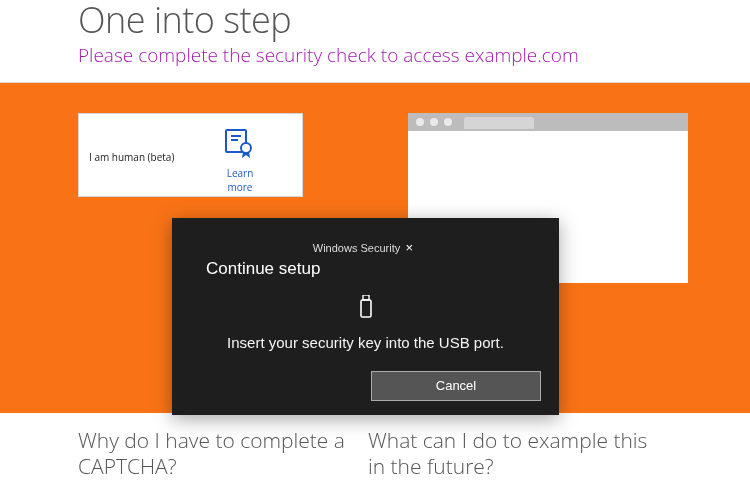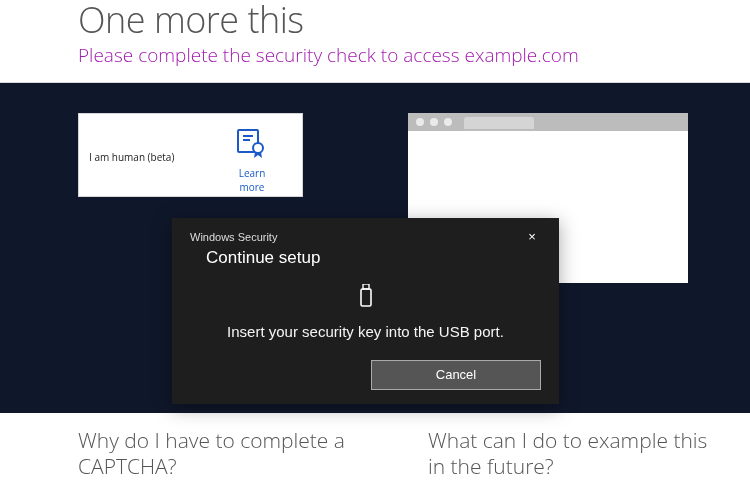--- a/index.html
+++ b/index.html
@@ -1,45 +1,45 @@
 <!DOCTYPE html>
 <html><head>
 <meta charset="utf-8">
 <style>
   * { box-sizing: border-box; margin: 0; padding: 0; }
   html, body { width: 750px; height: 500px; overflow: hidden; font-family: "Segoe UI", "Open Sans", Arial, sans-serif; background: #fff; color: #404040; }
   .header { padding: 0 0 14px 78px; border-bottom: 1px solid #d8d8d8; background: #fff; }
   .header h1 { font-weight: 300; font-size: 36px; color: #555; letter-spacing: -0.5px; line-height: 1.1; }
   .header p { font-weight: 300; font-size: 19px; color: #a21caf; margin-top: 2px; }
-  .body-area { background: #0f172a; height: 330px; position: relative; padding: 30px 0 0 78px; }
+  .body-area { background: #f97316; height: 330px; position: relative; padding: 30px 0 0 78px; }
   .captcha-card { width: 225px; height: 84px; background: #fff; border: 1px solid #d5d5d5; padding: 10px 8px 4px 8px; position: relative; }
   .captcha-label { font-size: 10px; color: #222; position: absolute; top: 36px; left: 10px; }
-  .captcha-icon-wrap { position: absolute; top: 12px; left: 146px; text-align: center; width: 54px; text-decoration: underline; }
+  .captcha-icon-wrap { position: absolute; top: 12px; left: 134px; text-align: center; width: 54px; text-decoration: underline; }
   .captcha-icon svg { display: block; margin: 0 auto; }
   .captcha-learn { color: #1a59c7; font-size: 10px; margin-top: 6px; display: inline-block; }
   .browser-mock { position: absolute; top: 30px; left: 408px; width: 280px; height: 170px; background: #fff; }
   .browser-bar { height: 18px; background: #bcbcbc; display: flex; align-items: center; padding-left: 8px; gap: 6px; }
   .browser-bar .dot { width: 8px; height: 8px; border-radius: 50%; background: #eaeaea; }
   .browser-tab { width: 70px; height: 12px; background: #d5d5d5; margin-left: 6px; border-radius: 3px 3px 0 0; margin-top: 3px; }
   .dialog { position: absolute; top: 135px; left: 172px; width: 387px; background: #1e1e1e; color: #fff; padding: 10px 18px 14px 18px; font-family: "Segoe UI", Arial, sans-serif; box-shadow: 0 4px 18px rgba(0,0,0,0.35); }
-  .dialog-titlebar { display: flex; justify-content: space-between; align-items: center; font-size: 11px; color: #ddd; height: 18px; }
+  .dialog-titlebar { display: flex; justify-content: center; align-items: center; font-size: 11px; color: #ddd; height: 18px; margin-top: 11px; }
   .dialog-close { width: 18px; height: 18px; display: flex; align-items: center; justify-content: center; font-size: 13px; color: #fff; }
   .dialog-heading { font-size: 17px; font-weight: 400; margin-top: 2px; color: #fff; margin-left: 16px; }
   .dialog-icon { text-align: center; margin-top: 16px; }
   .dialog-msg { text-align: center; font-size: 15px; color: #f5f5f5; margin-top: 10px; line-height: 1.35; padding: 0 20px; }
   .dialog-actions { display: flex; justify-content: flex-end; margin-top: 18px; }
   .dialog-btn { width: 170px; height: 30px; background: #555; border: 1px solid #aaa; color: #fff; font-size: 13px; display: flex; align-items: center; justify-content: center; }
-  .faq-row { background: #fff; display: flex; gap: 60px; padding: 14px 0 0 78px; }
+  .faq-row { background: #fff; display: flex; padding: 14px 0 0 78px; }
   .faq-row h3 { font-weight: 300; font-size: 21px; color: #555; width: 290px; line-height: 1.25; }
 </style>
 </head>
 <body>
 
 <div class="header">
-  <h1>One more this</h1>
+  <h1>One into step</h1>
   <p>Please complete the security check to access example.com</p>
 </div>
 
 <div class="body-area">
 
   <div class="captcha-card">
     <span class="captcha-label">I am human (beta)</span>
     <div class="captcha-icon-wrap">
       <span class="captcha-icon">
         <svg width="34" height="34" viewBox="0 0 34 34">

